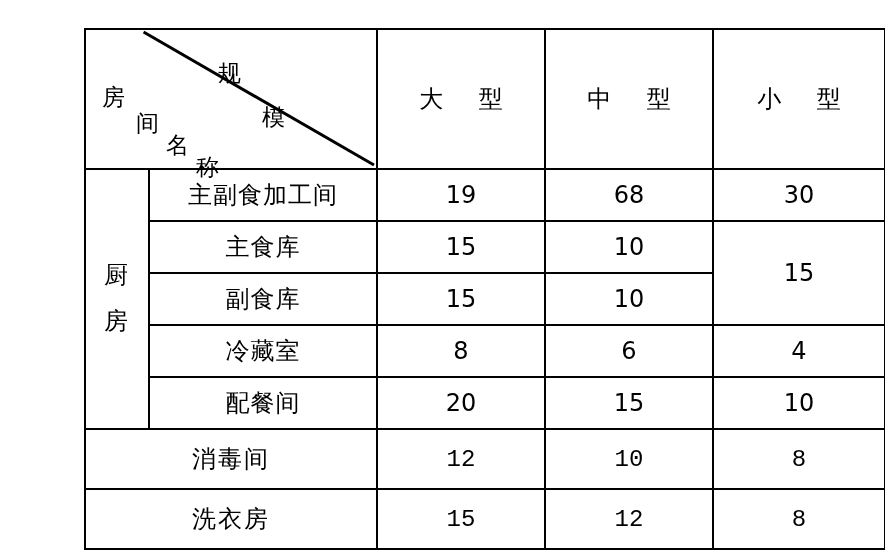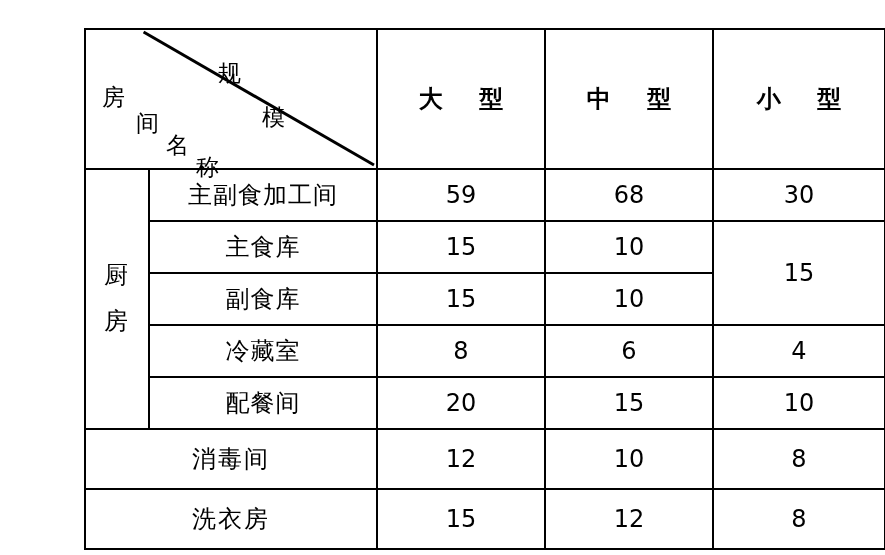--- a/index.html
+++ b/index.html
@@ -65,42 +65,41 @@
   .lbl-mo   { left: 176px; top: 72px; }
   .lbl-fang { left: 16px;  top: 52px; }
   .lbl-jian { left: 50px;  top: 78px; }
   .lbl-ming { left: 80px;  top: 100px; }
   .lbl-cheng{ left: 110px; top: 122px; }
 
   .hdr-size {
     font-size: 26px;
     letter-spacing: 14px;
     text-indent: 14px;
-    font-weight: bold;
   }
 
   .cat-cell {
     font-size: 24px;
     line-height: 1.9;
     letter-spacing: 2px;
     border-right-width: 2px;
   }
   .cat-cell .stack span { display: block; }
 
   .room-cell {
     text-align: left;
     padding-left: 14px;
     font-size: 24px;
     letter-spacing: 1px;
     height: 50px;
   }
 
   .num-cell { font-size: 24px; }
 
-  .row-tall td { height: 58px; }
+  .row-tall td { height: 58px; font-family: Liberation Mono, monospace; }
 
   .wide-room {
     text-align: center;
     font-size: 24px;
     letter-spacing: 2px;
   }
 
   
   .sheet::after {
     content: "";
@@ -142,21 +141,21 @@
     </tr>
 
     <tr>
       <td class="cat-cell" rowspan="5">
         <span class="stack">
           <span>厨</span>
           <span>房</span>
         </span>
       </td>
       <td class="room-cell">主副食加工间</td>
-      <td class="num-cell">59</td>
+      <td class="num-cell">19</td>
       <td class="num-cell">68</td>
       <td class="num-cell">30</td>
     </tr>
 
     <tr>
       <td class="room-cell">主食库</td>
       <td class="num-cell">15</td>
       <td class="num-cell">10</td>
       <td class="num-cell" rowspan="2">15</td>
     </tr>

